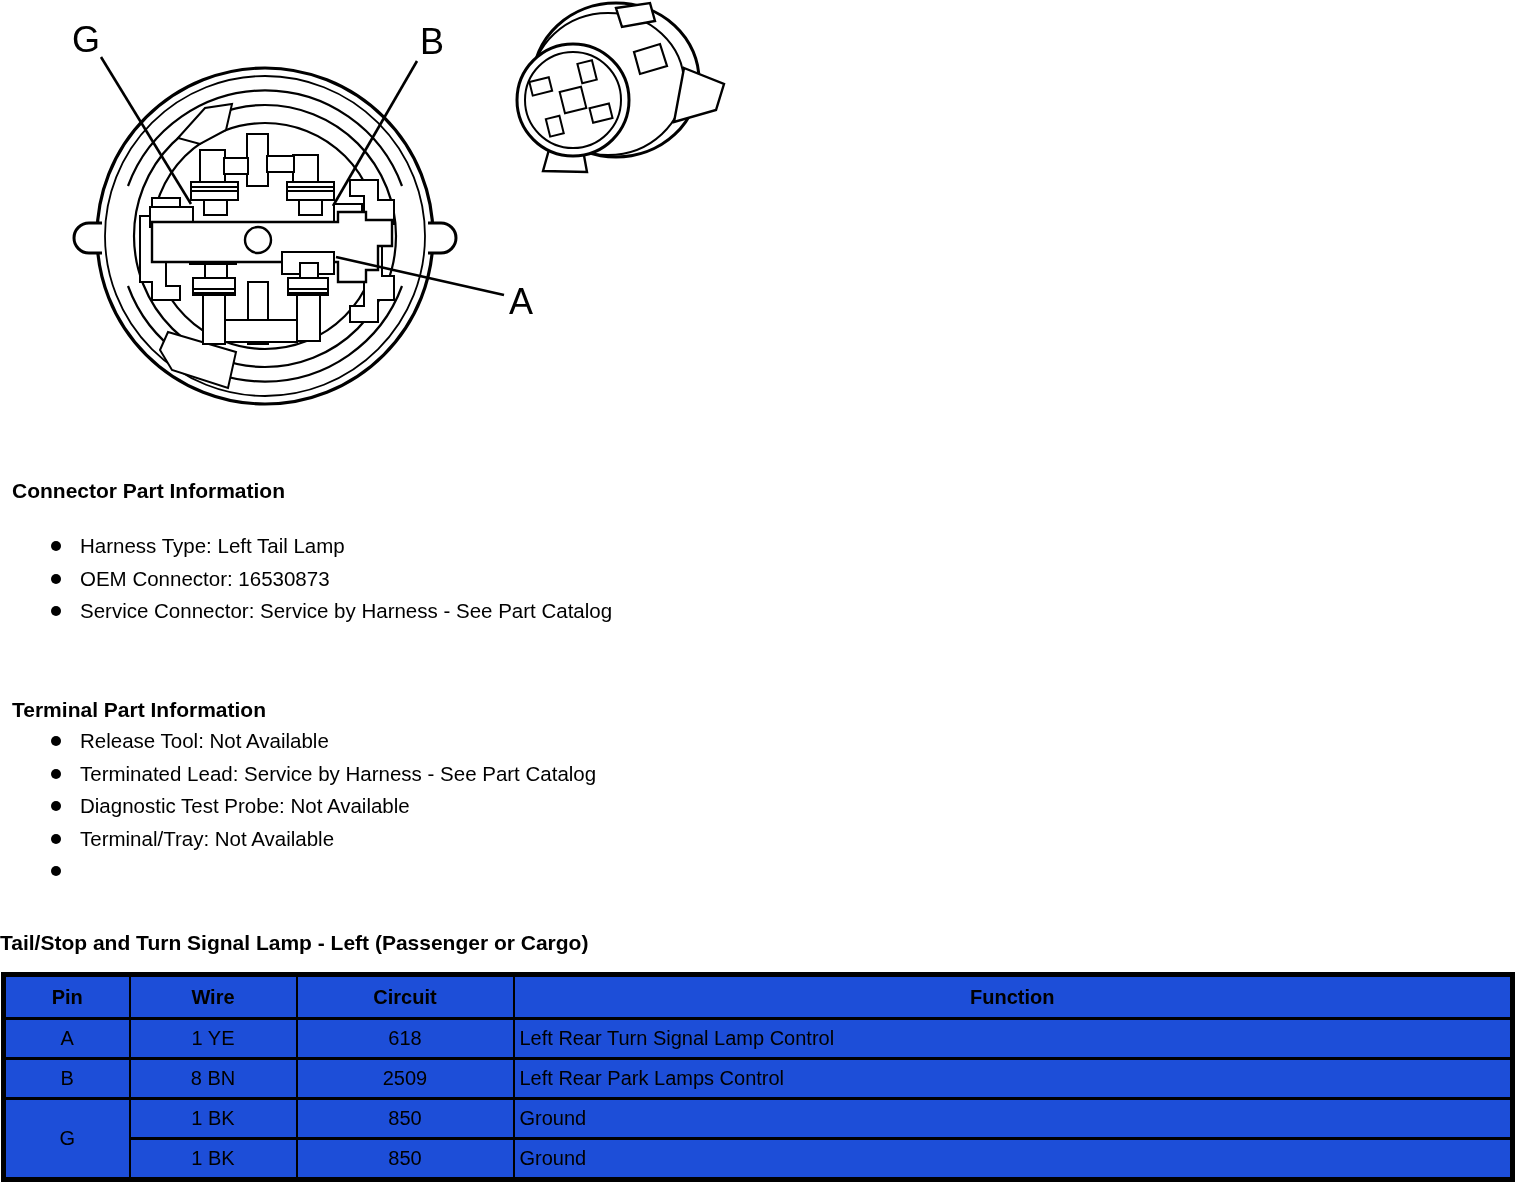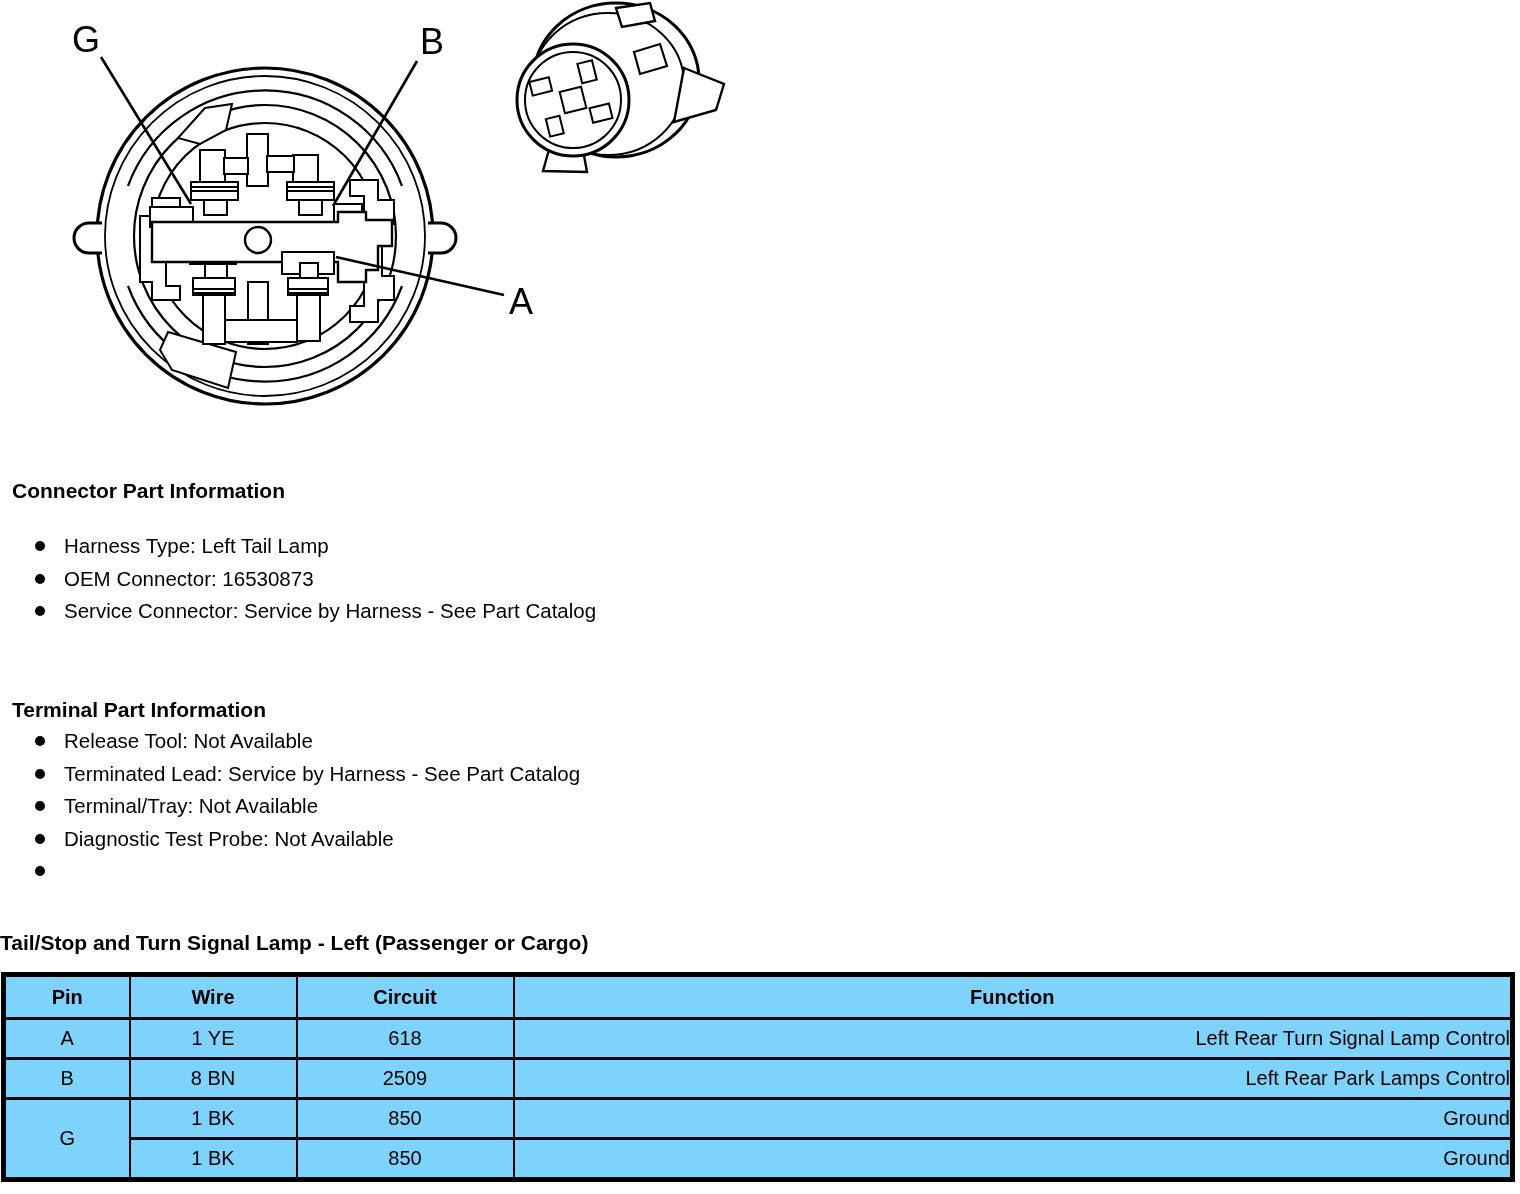--- a/index.html
+++ b/index.html
@@ -8,31 +8,31 @@
   svg{position:absolute;}
   #face-svg{left:0;top:0;}
   #iso-svg{left:488px;top:0;}
   h2.sec{position:absolute;margin:0;font-size:21px;font-weight:bold;white-space:nowrap;}
   #sec1-title{left:12px;top:479px;}
   #sec2-title{left:12px;top:698px;}
   ul.specs{position:absolute;list-style:none;margin:0;padding:0;font-size:20.5px;}
   #list1{left:0;top:535px;}
   #list2{left:0;top:730px;}
   ul.specs li{position:relative;padding-left:64px;height:22px;line-height:22px;
-              margin-bottom:10.5px;white-space:nowrap;}
+              margin-bottom:10.5px;white-space:nowrap;margin-left:16px;}
   .dot{position:absolute;left:35px;top:6px;width:10px;height:10px;border-radius:50%;background:#000;}
   .tbl-title{position:absolute;left:0;top:931px;width:1520px;text-align:left;
              font-size:21px;font-weight:bold;}
   table.pinout{position:absolute;left:1px;top:972px;width:1514px;border-collapse:collapse;
                table-layout:fixed;font-size:20px;border:5px solid #000;}
   .pinout th,.pinout td{border:2px solid #000;border-top-width:3px;border-bottom-width:3px;
-               padding:0;text-align:center;vertical-align:middle;background:#7dd3fc;}
+               padding:0;text-align:center;vertical-align:middle;background:#1d4ed8;}
   .pinout th{height:40px;font-weight:bold;}
   .pinout td{height:37px;font-weight:normal;}
-  .pinout td.fn{text-align:right;padding-left:5px;}
+  .pinout td.fn{text-align:left;padding-left:5px;}
 </style>
 </head>
 <body>
 
 <div class="page">
 
   <svg id="face-svg" width="700" height="450" viewBox="0 0 700 450">
     <g stroke="#000" fill="none" stroke-width="2">
 
       <circle cx="265" cy="236" r="168" stroke-width="3.2"></circle>
@@ -134,22 +134,22 @@
   <ul class="specs" id="list1">
     <li><span class="dot"></span><span>Harness Type: Left Tail Lamp</span></li>
     <li><span class="dot"></span><span>OEM Connector: 16530873</span></li>
     <li><span class="dot"></span><span>Service Connector: Service by Harness - See Part Catalog</span></li>
   </ul>
 
   <h2 class="sec" id="sec2-title">Terminal Part Information</h2>
   <ul class="specs" id="list2">
     <li><span class="dot"></span><span>Release Tool: Not Available</span></li>
     <li><span class="dot"></span><span>Terminated Lead: Service by Harness - See Part Catalog</span></li>
+    <li><span class="dot"></span><span>Diagnostic Test Probe: Not Available</span></li>
     <li><span class="dot"></span><span>Terminal/Tray: Not Available</span></li>
-    <li><span class="dot"></span><span>Diagnostic Test Probe: Not Available</span></li>
     <li><span class="dot"></span></li>
   </ul>
 
   <div class="tbl-title">Tail/Stop and Turn Signal Lamp - Left (Passenger or Cargo)</div>
 
   <table class="pinout">
     <colgroup>
       <col style="width:126px">
         <col style="width:167px">
         <col style="width:217px">

